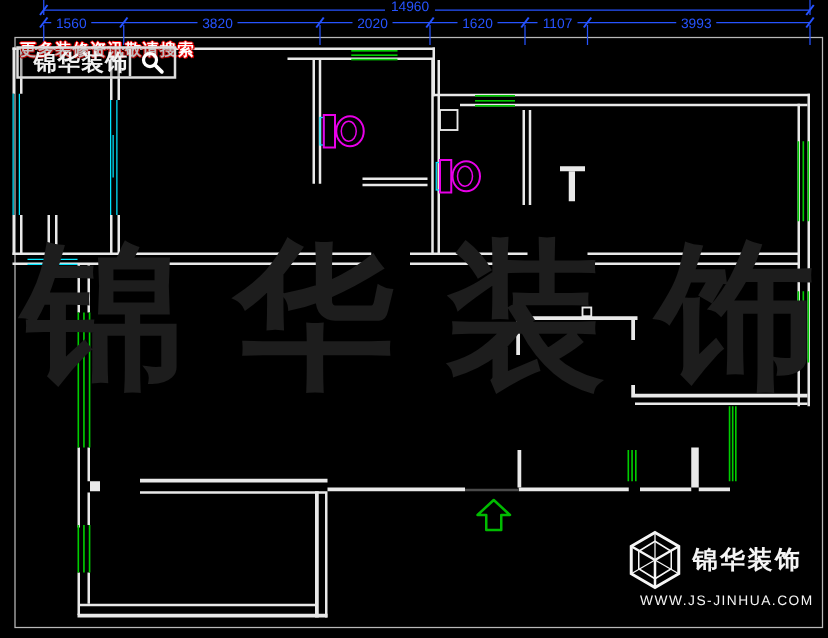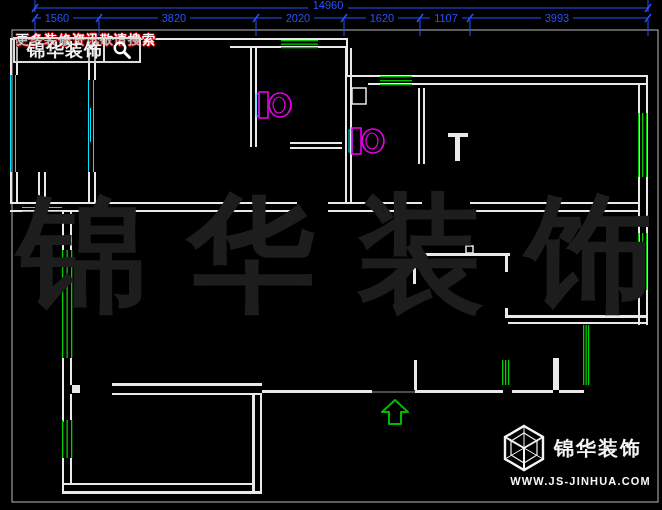--- a/index.html
+++ b/index.html
@@ -16,21 +16,21 @@
   .brandbox .cell{width:34px;height:100%;border-left:2px solid #ddd;display:flex;
                   align-items:center;justify-content:center;}
   .watermark{position:absolute;left:12px;top:186px;width:648px;display:flex;
              justify-content:space-between;padding:0 6px;box-sizing:border-box;
              font-family:"DejaVu Serif",serif;font-weight:bold;font-size:128px;
              line-height:1.05;color:#1d1d1d;pointer-events:none;}
   .logo{position:absolute;left:501px;top:424px;width:150px;color:#f5f5f5;}
   .logo .row{display:flex;align-items:center;}
   .logo .names{margin-left:7px;font-weight:bold;font-size:20px;letter-spacing:2px;
                line-height:1.1;white-space:nowrap;}
-  .logo .site{margin-top:3px;font-size:11px;font-weight:bold;letter-spacing:1.2px;
+  .logo .site{margin-top:3px;font-size:11px;font-weight:normal;letter-spacing:1.2px;
               white-space:nowrap;}
 </style>
 </head>
 <body>
 
 <div class="stage">
 
   <svg id="plan-svg" width="662" height="510">
       <g>
         <rect x="12" y="30" width="646" height="472" fill="none" stroke="#b9b9b9" stroke-width="1"></rect>

